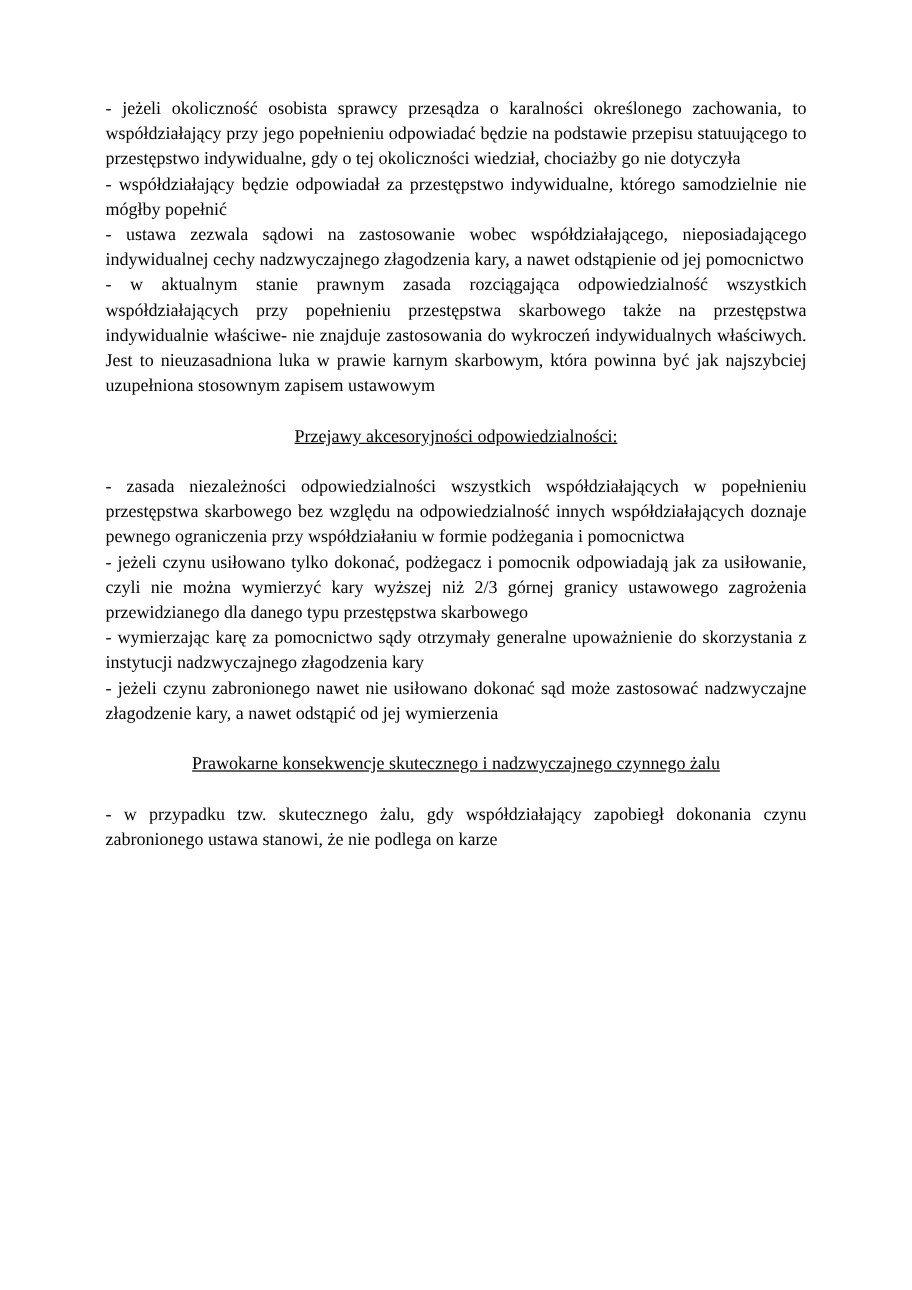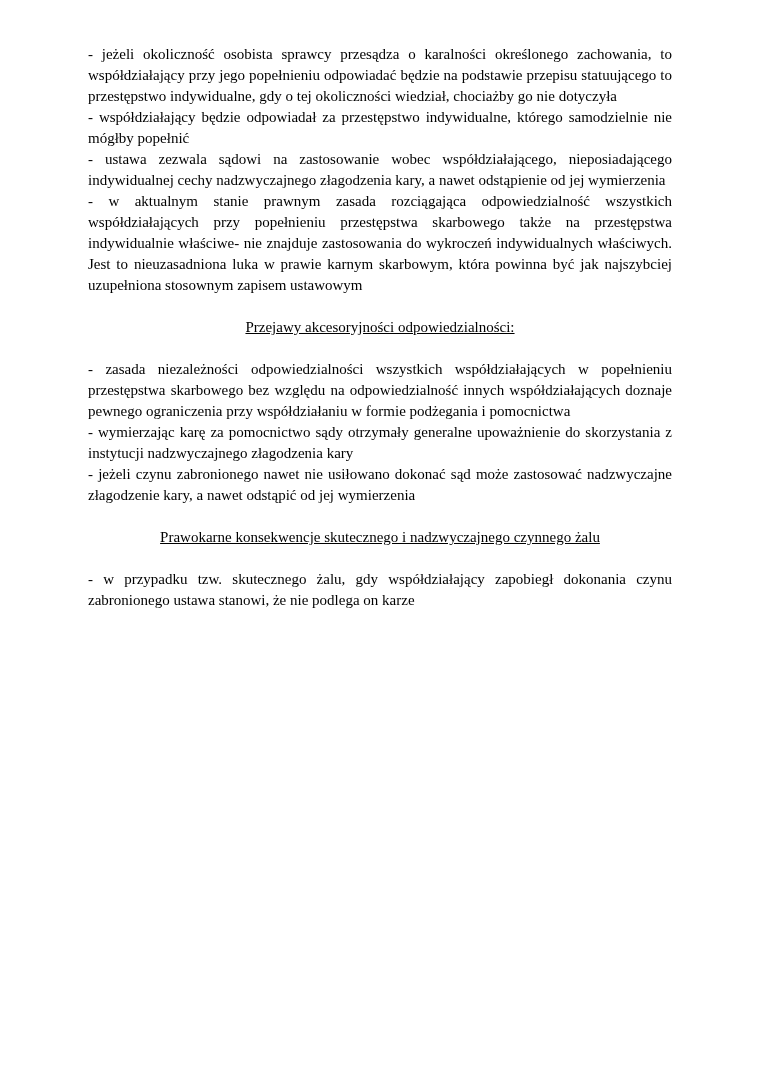--- a/index.html
+++ b/index.html
@@ -7,21 +7,21 @@
     padding: 0;
     background: #ffffff;
   }
   .page {
     position: relative;
     width: 760px;
     height: 1075px;
     box-sizing: border-box;
     background: #ffffff;
     color: #000000;
-    padding: 44px 88px 0 88px;
+    padding: 81px 88px 0 88px;
     font-family: "Liberation Serif", "DejaVu Serif", serif;
     font-size: 15px;
     line-height: 21px;
     overflow: hidden;
   }
   .para {
     margin: 0;
     text-align: justify;
     hyphens: none;
   }
@@ -33,21 +33,22 @@
     text-decoration: underline;
     text-align: center;
   }
 </style>
 </head>
 <body>
 
 <div class="page">
   <p class="para">- jeżeli okoliczność osobista sprawcy przesądza o karalności określonego zachowania, to współdziałający przy jego popełnieniu odpowiadać będzie na podstawie przepisu statuującego to przestępstwo indywidualne, gdy o tej okoliczności wiedział, chociażby go nie dotyczyła</p>
   <p class="para">- współdziałający będzie odpowiadał za przestępstwo indywidualne, którego samodzielnie nie mógłby popełnić</p>
-  <p class="para">- ustawa zezwala sądowi na zastosowanie wobec współdziałającego, nieposiadającego indywidualnej cechy nadzwyczajnego złagodzenia kary, a nawet odstąpienie od jej wymierzenia</p>
+  <p class="para">- ustawa zezwala sądowi na zastosowanie wobec współdziałającego, nieposiadającego indywidualnej cechy nadzwyczajnego złagodzenia kary, a nawet odstąpienie od jej pomocnictwo</p>
   <p class="para">- w aktualnym stanie prawnym zasada rozciągająca odpowiedzialność wszystkich współdziałających przy popełnieniu przestępstwa skarbowego także na przestępstwa indywidualnie właściwe- nie znajduje zastosowania do wykroczeń indywidualnych właściwych. Jest to nieuzasadniona luka w prawie karnym skarbowym, która powinna być jak najszybciej uzupełniona stosownym zapisem ustawowym</p>
   <h2 class="heading">Przejawy akcesoryjności odpowiedzialności:</h2>
   <p class="para">- zasada niezależności odpowiedzialności wszystkich współdziałających w popełnieniu przestępstwa skarbowego bez względu na odpowiedzialność innych współdziałających doznaje pewnego ograniczenia przy współdziałaniu w formie podżegania i pomocnictwa</p>
+  <p class="para">- jeżeli czynu usiłowano tylko dokonać, podżegacz i pomocnik odpowiadają jak za usiłowanie, czyli nie można wymierzyć kary wyższej niż 2/3 górnej granicy ustawowego zagrożenia przewidzianego dla danego typu przestępstwa skarbowego</p>
   <p class="para">- wymierzając karę za pomocnictwo sądy otrzymały generalne upoważnienie do skorzystania z instytucji nadzwyczajnego złagodzenia kary</p>
   <p class="para">- jeżeli czynu zabronionego nawet nie usiłowano dokonać sąd może zastosować nadzwyczajne złagodzenie kary, a nawet odstąpić od jej wymierzenia</p>
   <h2 class="heading">Prawokarne konsekwencje skutecznego i nadzwyczajnego czynnego żalu</h2>
   <p class="para">- w przypadku tzw. skutecznego żalu, gdy współdziałający zapobiegł dokonania czynu zabronionego ustawa stanowi, że nie podlega on karze</p>
 </div>
 
 </body></html>

